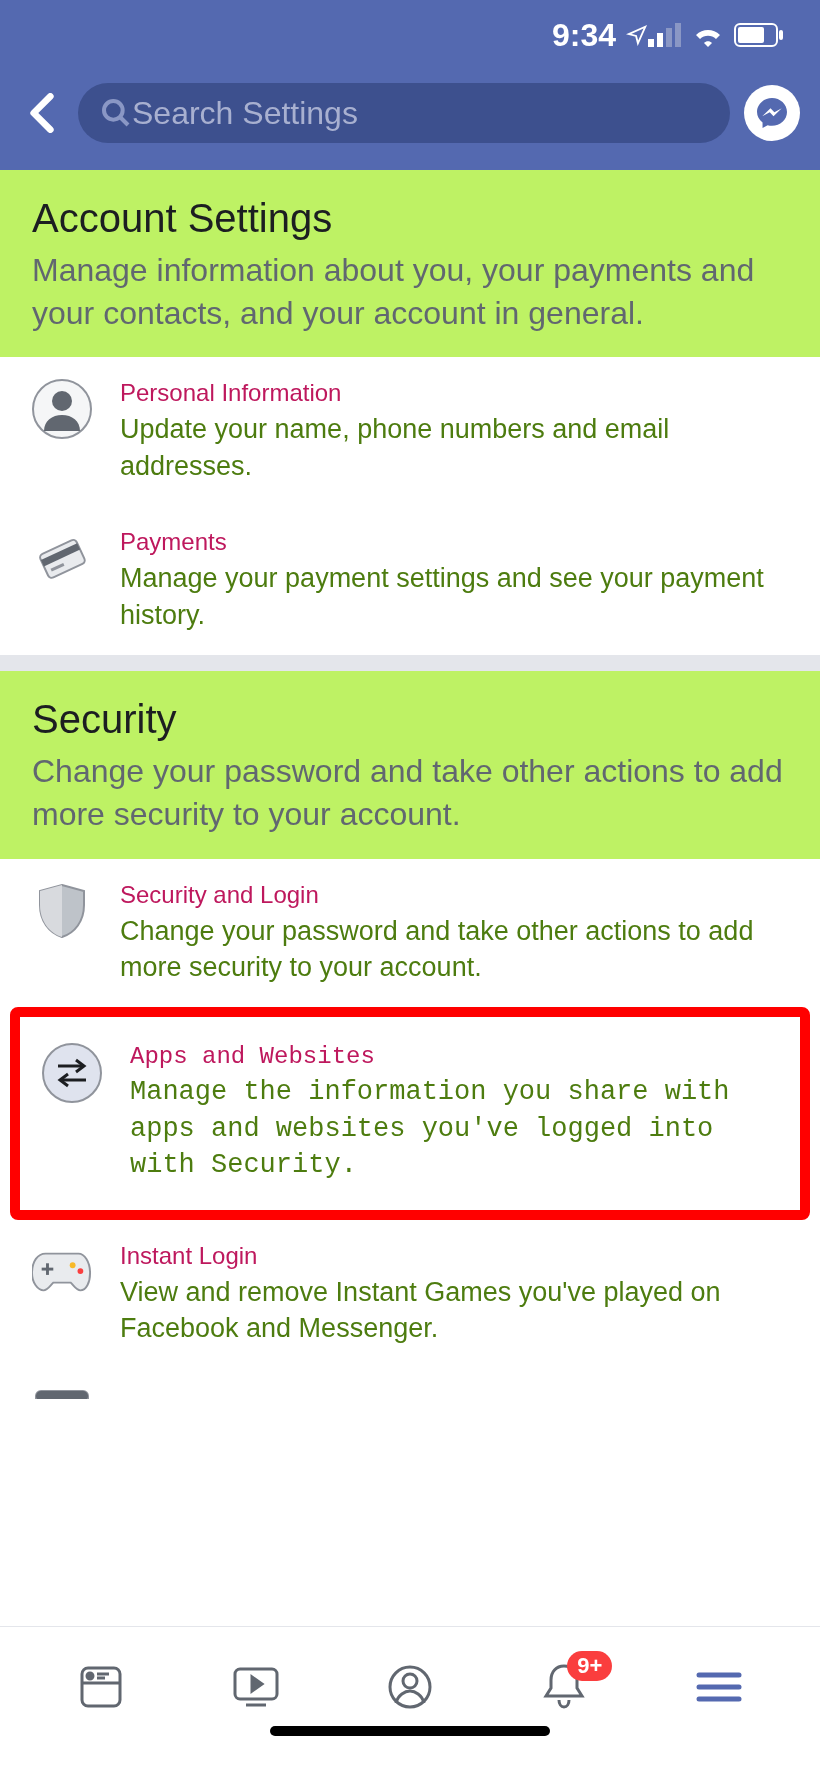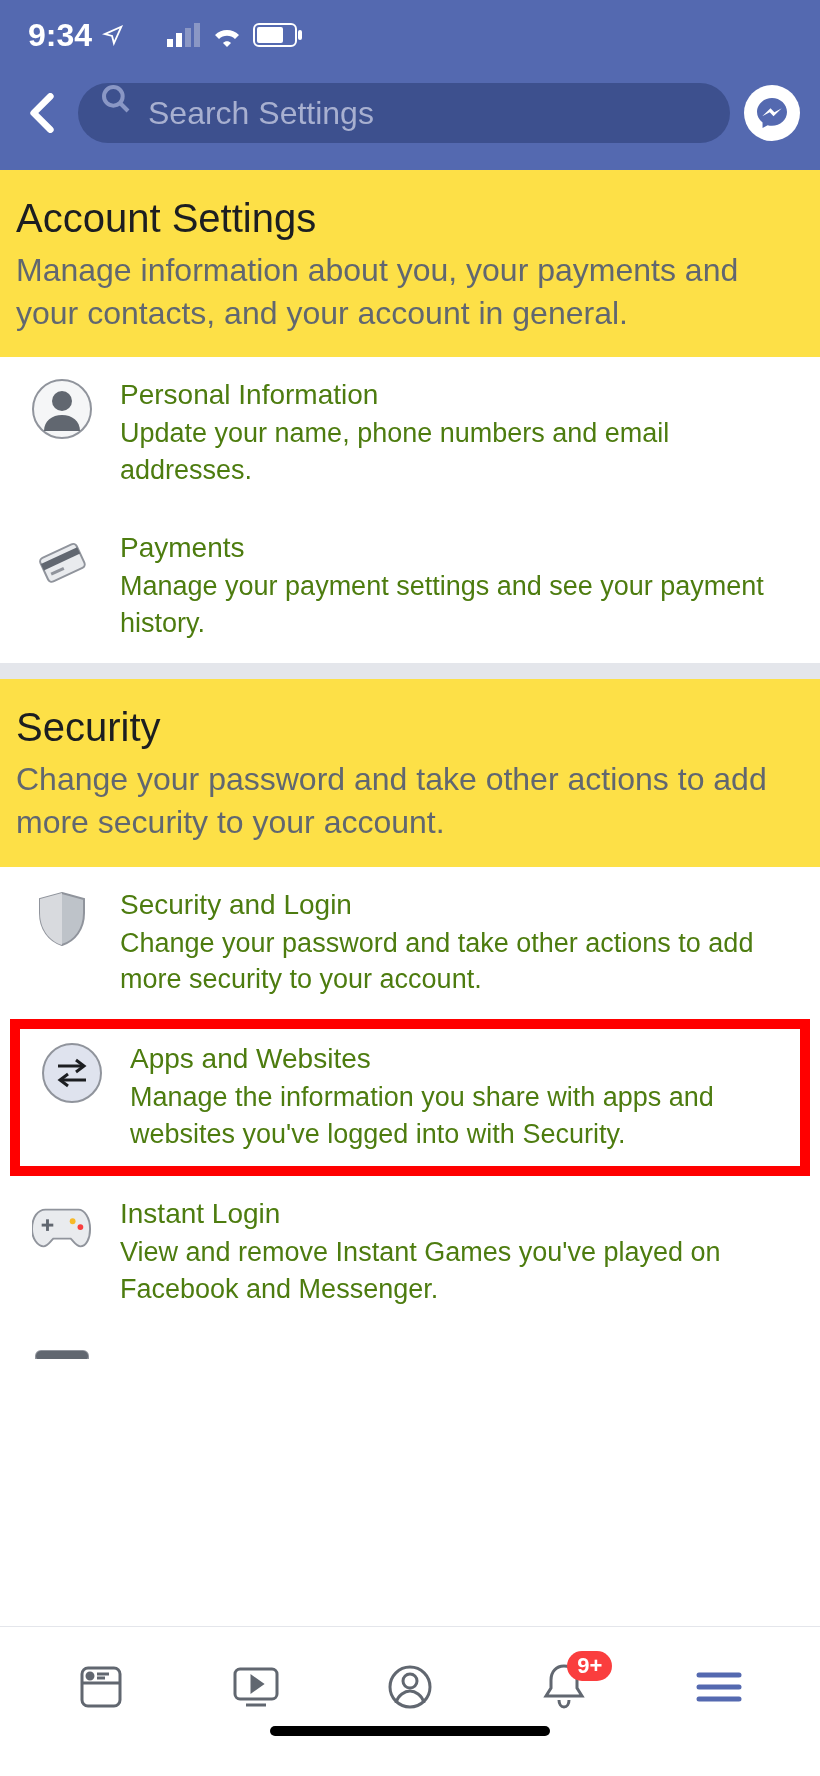--- a/index.html
+++ b/index.html
@@ -1,36 +1,36 @@
 <!DOCTYPE html>
 <html><head>
 <meta charset="utf-8">
 <style>
   * { box-sizing: border-box; margin: 0; padding: 0; }
   html, body { width: 820px; height: 1776px; font-family: -apple-system, Helvetica, Arial, sans-serif; background: #fff; overflow: hidden; }
-  .status-bar { height: 70px; background: #5469b0; color: #fff; display: flex; align-items: center; justify-content: flex-start; padding: 0 28px; gap: 43px; }
+  .status-bar { height: 70px; background: #5469b0; color: #fff; display: flex; align-items: center; justify-content: flex-end; padding: 0 36px; }
   .status-time { font-size: 32px; font-weight: 600; display: flex; align-items: center; gap: 10px; }
   .status-icons { display: flex; align-items: center; gap: 10px; }
   .header { height: 100px; background: #5469b0; display: flex; align-items: center; padding: 0 20px 14px 20px; gap: 14px; }
   .back-btn { width: 44px; height: 44px; color: #fff; display:flex; align-items:center; justify-content:center; }
-  .search-box { flex: 1; height: 60px; background: #3d508e; border-radius: 30px; display: flex; padding: 0 22px; gap: 16px; }
+  .search-box { flex: 1; height: 60px; background: #3d508e; border-radius: 30px; display: flex; align-items: center; padding: 0 22px; }
   .search-box input { flex: 1; background: transparent; border: none; outline: none; color: #c3c9e0; font-size: 32px; }
   .search-box input::placeholder { color: #a8b0d0; }
   .messenger { width: 56px; height: 56px; background: #fff; border-radius: 50%; display:flex; align-items:center; justify-content:center; }
   .content { height: calc(1776px - 170px - 150px); overflow: hidden; background: #fff; }
-  .section { padding: 26px 32px 22px 16px; background:#fde047; }
+  .section { padding: 26px 32px 22px 32px; background:#bef264; }
   .section-title { font-size: 40px; color: #1c1e21; font-weight: 400; margin-bottom: 8px; }
   .section-sub { font-size: 32px; color: #616770; line-height: 1.35; }
   .item { display: flex; align-items: flex-start; gap: 28px; padding: 22px 32px; background:#fff; }
   .item-icon { width: 60px; height: 60px; flex-shrink: 0; display:flex; align-items:center; justify-content:center; }
   .item-text { flex: 1; }
-  .item-title { font-size: 28px; color: #4d7c0f; font-weight: 400; margin-bottom: 4px; }
+  .item-title { font-size: 24px; color: #be185d; font-weight: 400; margin-bottom: 4px; }
   .item-sub { font-size: 27px; color: #4d7c0f; line-height: 1.35; }
   .divider { height: 16px; background: #e4e6eb; }
-  .highlight { border: 10px solid #ff0000; border-radius: 0; margin: 0 10px; padding: 14px 22px; }
+  .highlight { border: 10px solid #ff0000; border-radius: 8px; margin: 0 10px; padding: 26px 22px; font-family: Liberation Mono, monospace; }
   .bottom-bar { height: 120px; border-top: 1px solid #e4e6eb; display: flex; align-items: center; justify-content: space-around; padding: 0 24px; background:#fff; position:relative; }
   .tab { width: 60px; height: 60px; display:flex; align-items:center; justify-content:center; position:relative; }
   .badge { position:absolute; top:-6px; right:-18px; background:#fa3e3e; color:#fff; font-size:22px; font-weight:600; border-radius:20px; padding:2px 10px; }
   .home-indicator { position:absolute; bottom:10px; left:50%; transform:translateX(-50%); width:280px; height:10px; background:#000; border-radius:6px; }
   .cut-item { padding:10px 32px 0 32px; display:flex; gap:28px; align-items:flex-start; height:30px; overflow:hidden; }
 </style>
 </head>
 <body>
 
 <div class="status-bar">

